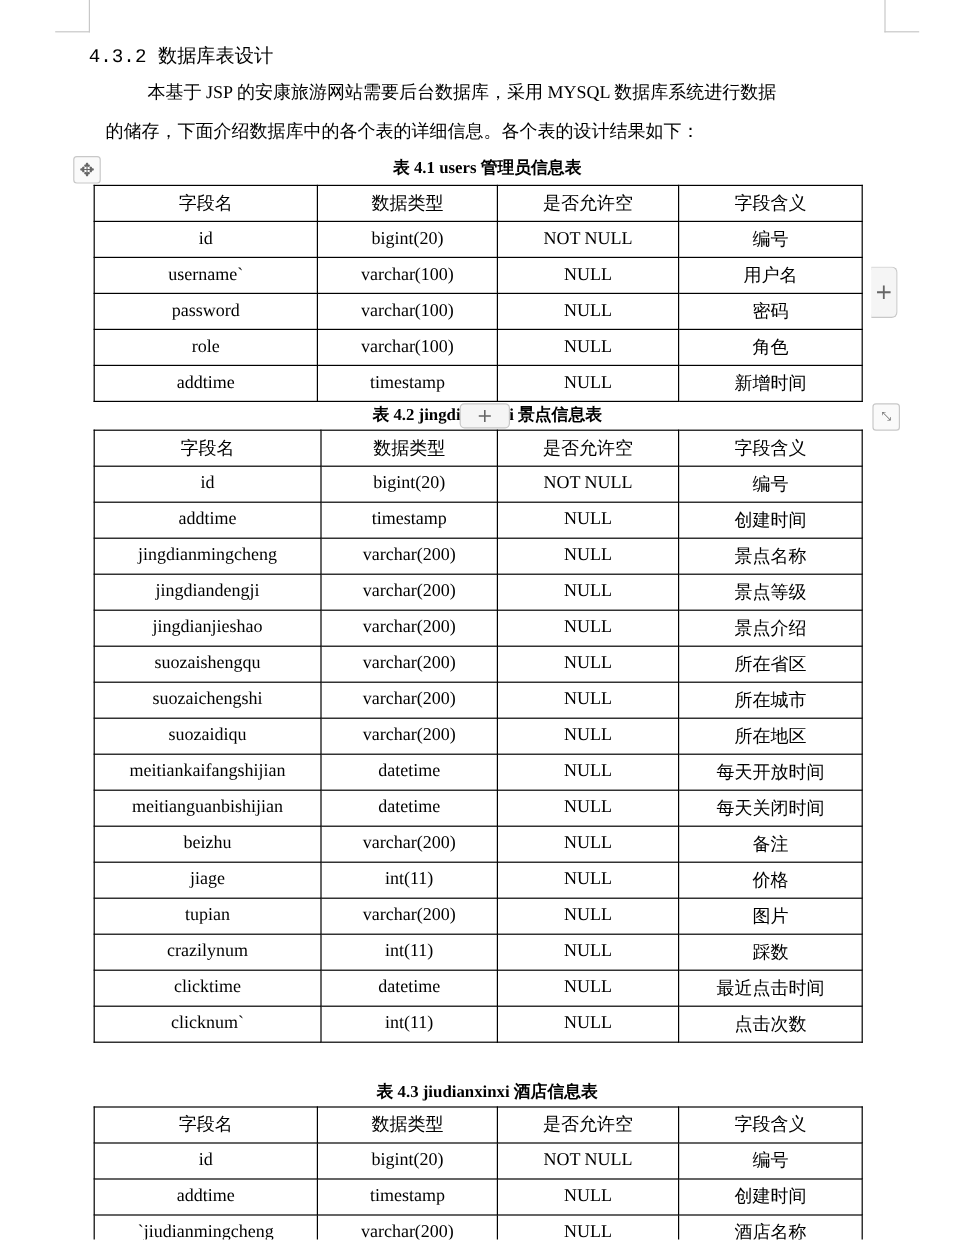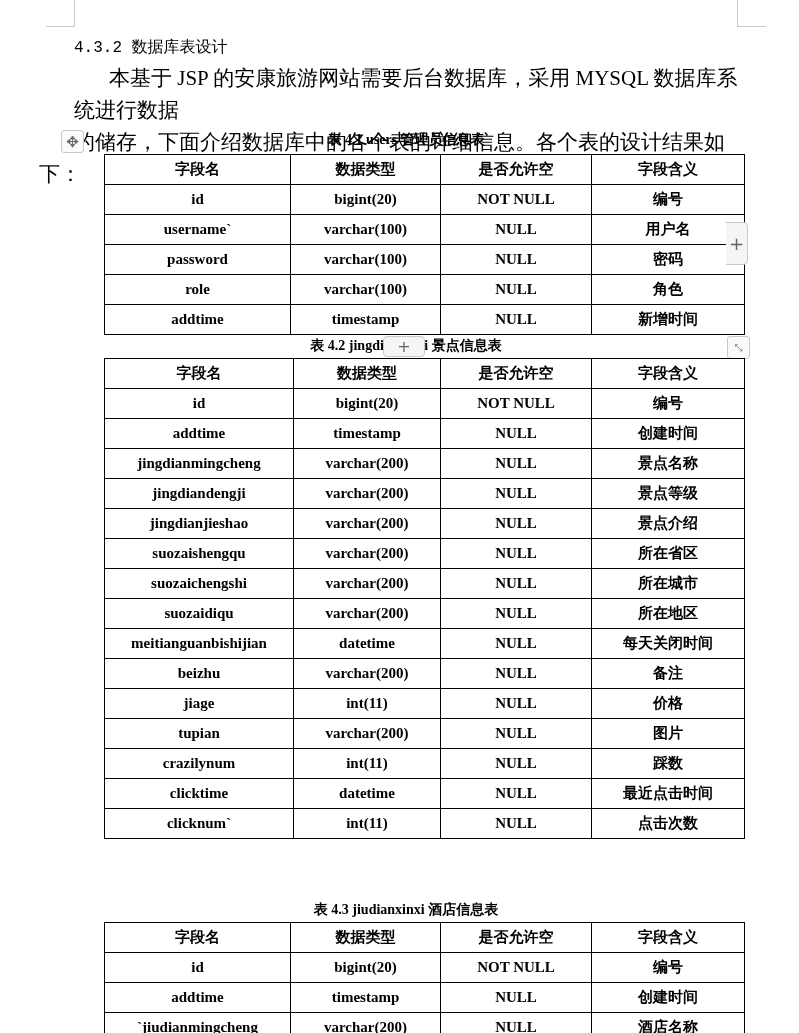--- a/index.html
+++ b/index.html
@@ -2,24 +2,24 @@
 <html><head>
 <meta charset="utf-8">
 <style>
   html, body { margin:0; padding:0; background:#ffffff; }
   body { width:799px; height:1033px; position:relative; overflow:hidden;
          font-family:"Liberation Serif","DejaVu Serif",serif; color:#000; }
   .corner { position:absolute; border-color:#c8c8c8; border-style:solid; width:0; height:0; }
   .corner-tl { left:46px; top:0; width:28px; height:26px; border-width:0 1px 1px 0; }
   .corner-tr { left:737px; top:0; width:28px; height:26px; border-width:0 0 1px 1px; }
   .heading { position:absolute; left:74px; top:37px; font-size:16px; font-family:Liberation Mono, monospace; }
-  .para { position:absolute; left:74px; width:670px; font-size:21px; line-height:32px; }
+  .para { position:absolute; left:88px; width:670px; font-size:15px; line-height:32px; }
   .p1 { top:62px; text-indent:35px; }
   .caption { position:absolute; font-size:14px; font-weight:bold; text-align:center; width:640px; left:86px; }
-  table.db { position:absolute; left:104px; border-collapse:collapse; table-layout:fixed;font-weight:bold; }
+  table.db { position:absolute; left:78px; border-collapse:collapse; table-layout:fixed; }
   table.db td { border:1px solid #000; height:29px; padding:0; text-align:center; vertical-align:middle; font-size:15px; white-space:nowrap; overflow:hidden; }
   table.db td.cn { font-family:"DejaVu Sans","Liberation Sans",sans-serif; font-size:15px; }
   .handle { position:absolute; background:#f5f5f5; border:1px solid #c8c8c8; border-radius:3px; color:#666;
             display:flex; align-items:center; justify-content:center; font-family:"DejaVu Sans",sans-serif; box-sizing:border-box; }
   .move-handle { left:61px; top:130px; width:23px; height:23px; font-size:15px; background:#fafafa; }
   .add-col { left:726px; top:222px; width:22px; height:43px; font-size:18px; border-left:none; border-radius:0 5px 5px 0; }
   .add-row { left:383px; top:336px; width:42px; height:21px; font-size:16px; border-radius:4px; }
   .resize { left:727px; top:336px; width:23px; height:23px; font-size:10px; background:#fafafa; }
 </style>
 </head>
@@ -143,20 +143,26 @@
         <td>NULL</td>
         <td class="cn">所在城市</td>
       </tr>
       <tr>
         <td>suozaidiqu</td>
         <td>varchar(200)</td>
         <td>NULL</td>
         <td class="cn">所在地区</td>
       </tr>
       <tr>
+        <td>meitiankaifangshijian</td>
+        <td>datetime</td>
+        <td>NULL</td>
+        <td class="cn">每天开放时间</td>
+      </tr>
+      <tr>
         <td>meitianguanbishijian</td>
         <td>datetime</td>
         <td>NULL</td>
         <td class="cn">每天关闭时间</td>
       </tr>
       <tr>
         <td>beizhu</td>
         <td>varchar(200)</td>
         <td>NULL</td>
         <td class="cn">备注</td>

